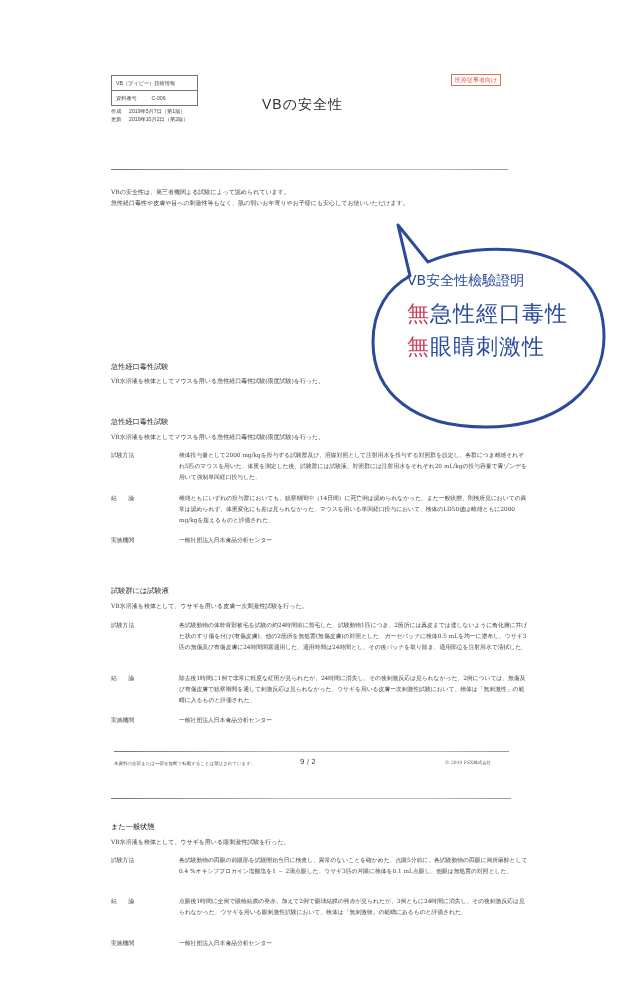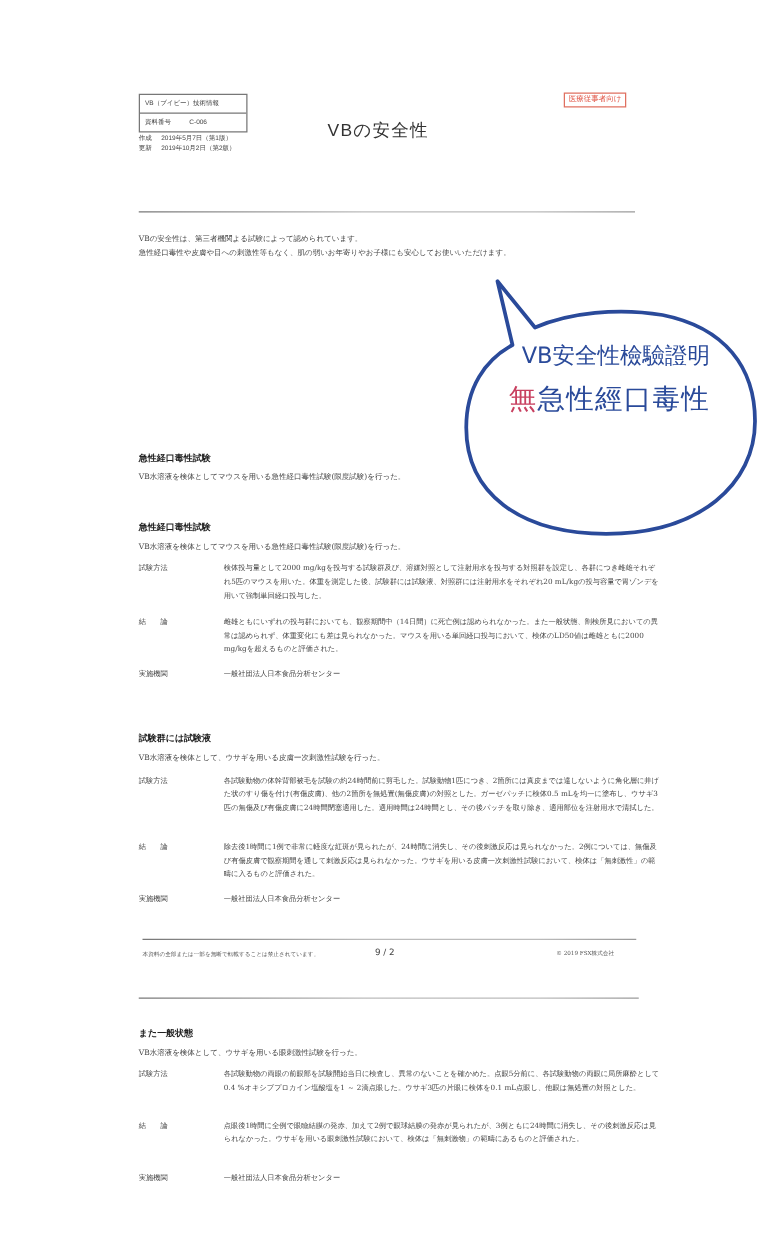--- a/index.html
+++ b/index.html
@@ -29,26 +29,26 @@
     .divider {
       height: 1px;
       background: linear-gradient(to right, #777 0%, #bbb 45%, #bbb 80%, #999 100%);
     }
 
     .intro { left: 111px; top: 186px; font-size: 6px; line-height: 11px; color: #444; }
 
     
     .bubble { left: 370px; top: 222px; width: 236px; height: 208px; }
     .bubble-text { left: 407px; top: 272px; color: #2a4a9a; }
-    .bubble-text .sub { font-size: 18px; font-family: "DejaVu Sans", sans-serif; color: #2a4a9a; margin-bottom: 7px; text-align: right; }
+    .bubble-text .sub { font-size: 14px; font-family: "DejaVu Sans", sans-serif; color: #2a4a9a; margin-bottom: 7px; }
     .bubble-text .line { font-size: 22px; font-family: "DejaVu Sans", sans-serif; line-height: 33px; white-space: nowrap; letter-spacing: 1px; }
     .bubble-text .neg { color: #c84060; }
 
     
-    .sec-title { font-size: 7.2px; font-weight: bold; color: #222; font-family: "DejaVu Sans", sans-serif; }
+    .sec-title { font-size: 7.2px; font-weight: normal; color: #222; font-family: "DejaVu Sans", sans-serif; }
     .sec-desc { font-size: 6px; color: #444; }
     .field { font-size: 5.8px; line-height: 11px; color: #444; }
     .field .lbl { position: absolute; left: 0; top: 0; width: 60px; }
     .field .val { margin-left: 68px; width: 350px; }
 
     .footer { font-size: 4.5px; color: #555; }
     .pagenum { font-size: 7px; color: #444; font-family: "DejaVu Sans", sans-serif; }
   </style>
 </head>
 <body>
@@ -77,20 +77,21 @@
   <div>VBの安全性は、第三者機関よる試験によって認められています。</div>
   <div>急性経口毒性や皮膚や目への刺激性等もなく、肌の弱いお年寄りやお子様にも安心してお使いいただけます。</div>
 </div>
 
 <svg class="abs bubble" viewBox="0 0 236 208">
   <path d="M 28 3 L 58 40 C 85 28 125 24 160 30 C 210 40 234 72 234 115 C 234 165 190 205 115 205 C 45 205 3 172 3 120 C 3 88 18 66 40 54 Z" fill="#ffffff" stroke="#2a4a9a" stroke-width="3" stroke-linejoin="round"></path>
 </svg>
 <div class="abs bubble-text">
   <div class="sub">VB安全性檢驗證明</div>
   <div class="line"><span class="neg">無</span><span>急性經口毒性</span></div>
+  <div class="line"><span class="neg">無</span><span>眼睛刺激性</span></div>
 </div>
 
 <div class="abs sec-title" style="left:111px; top:362px;">急性経口毒性試験</div>
 <div class="abs sec-desc" style="left:111px; top:377px;">VB水溶液を検体としてマウスを用いる急性経口毒性試験(限度試験)を行った。</div>
 
 <div class="abs sec-title" style="left:111px; top:417px;">急性経口毒性試験</div>
 <div class="abs sec-desc" style="left:111px; top:433px;">VB水溶液を検体としてマウスを用いる急性経口毒性試験(限度試験)を行った。</div>
 <div class="abs field" style="left:111px; top:450px;">
   <span class="lbl">試験方法</span>
   <div class="val">検体投与量として2000 mg/kgを投与する試験群及び、溶媒対照として注射用水を投与する対照群を設定し、各群につき雌雄それぞれ5匹のマウスを用いた。体重を測定した後、試験群には試験液、対照群には注射用水をそれぞれ20 mL/kgの投与容量で胃ゾンデを用いて強制単回経口投与した。</div>

